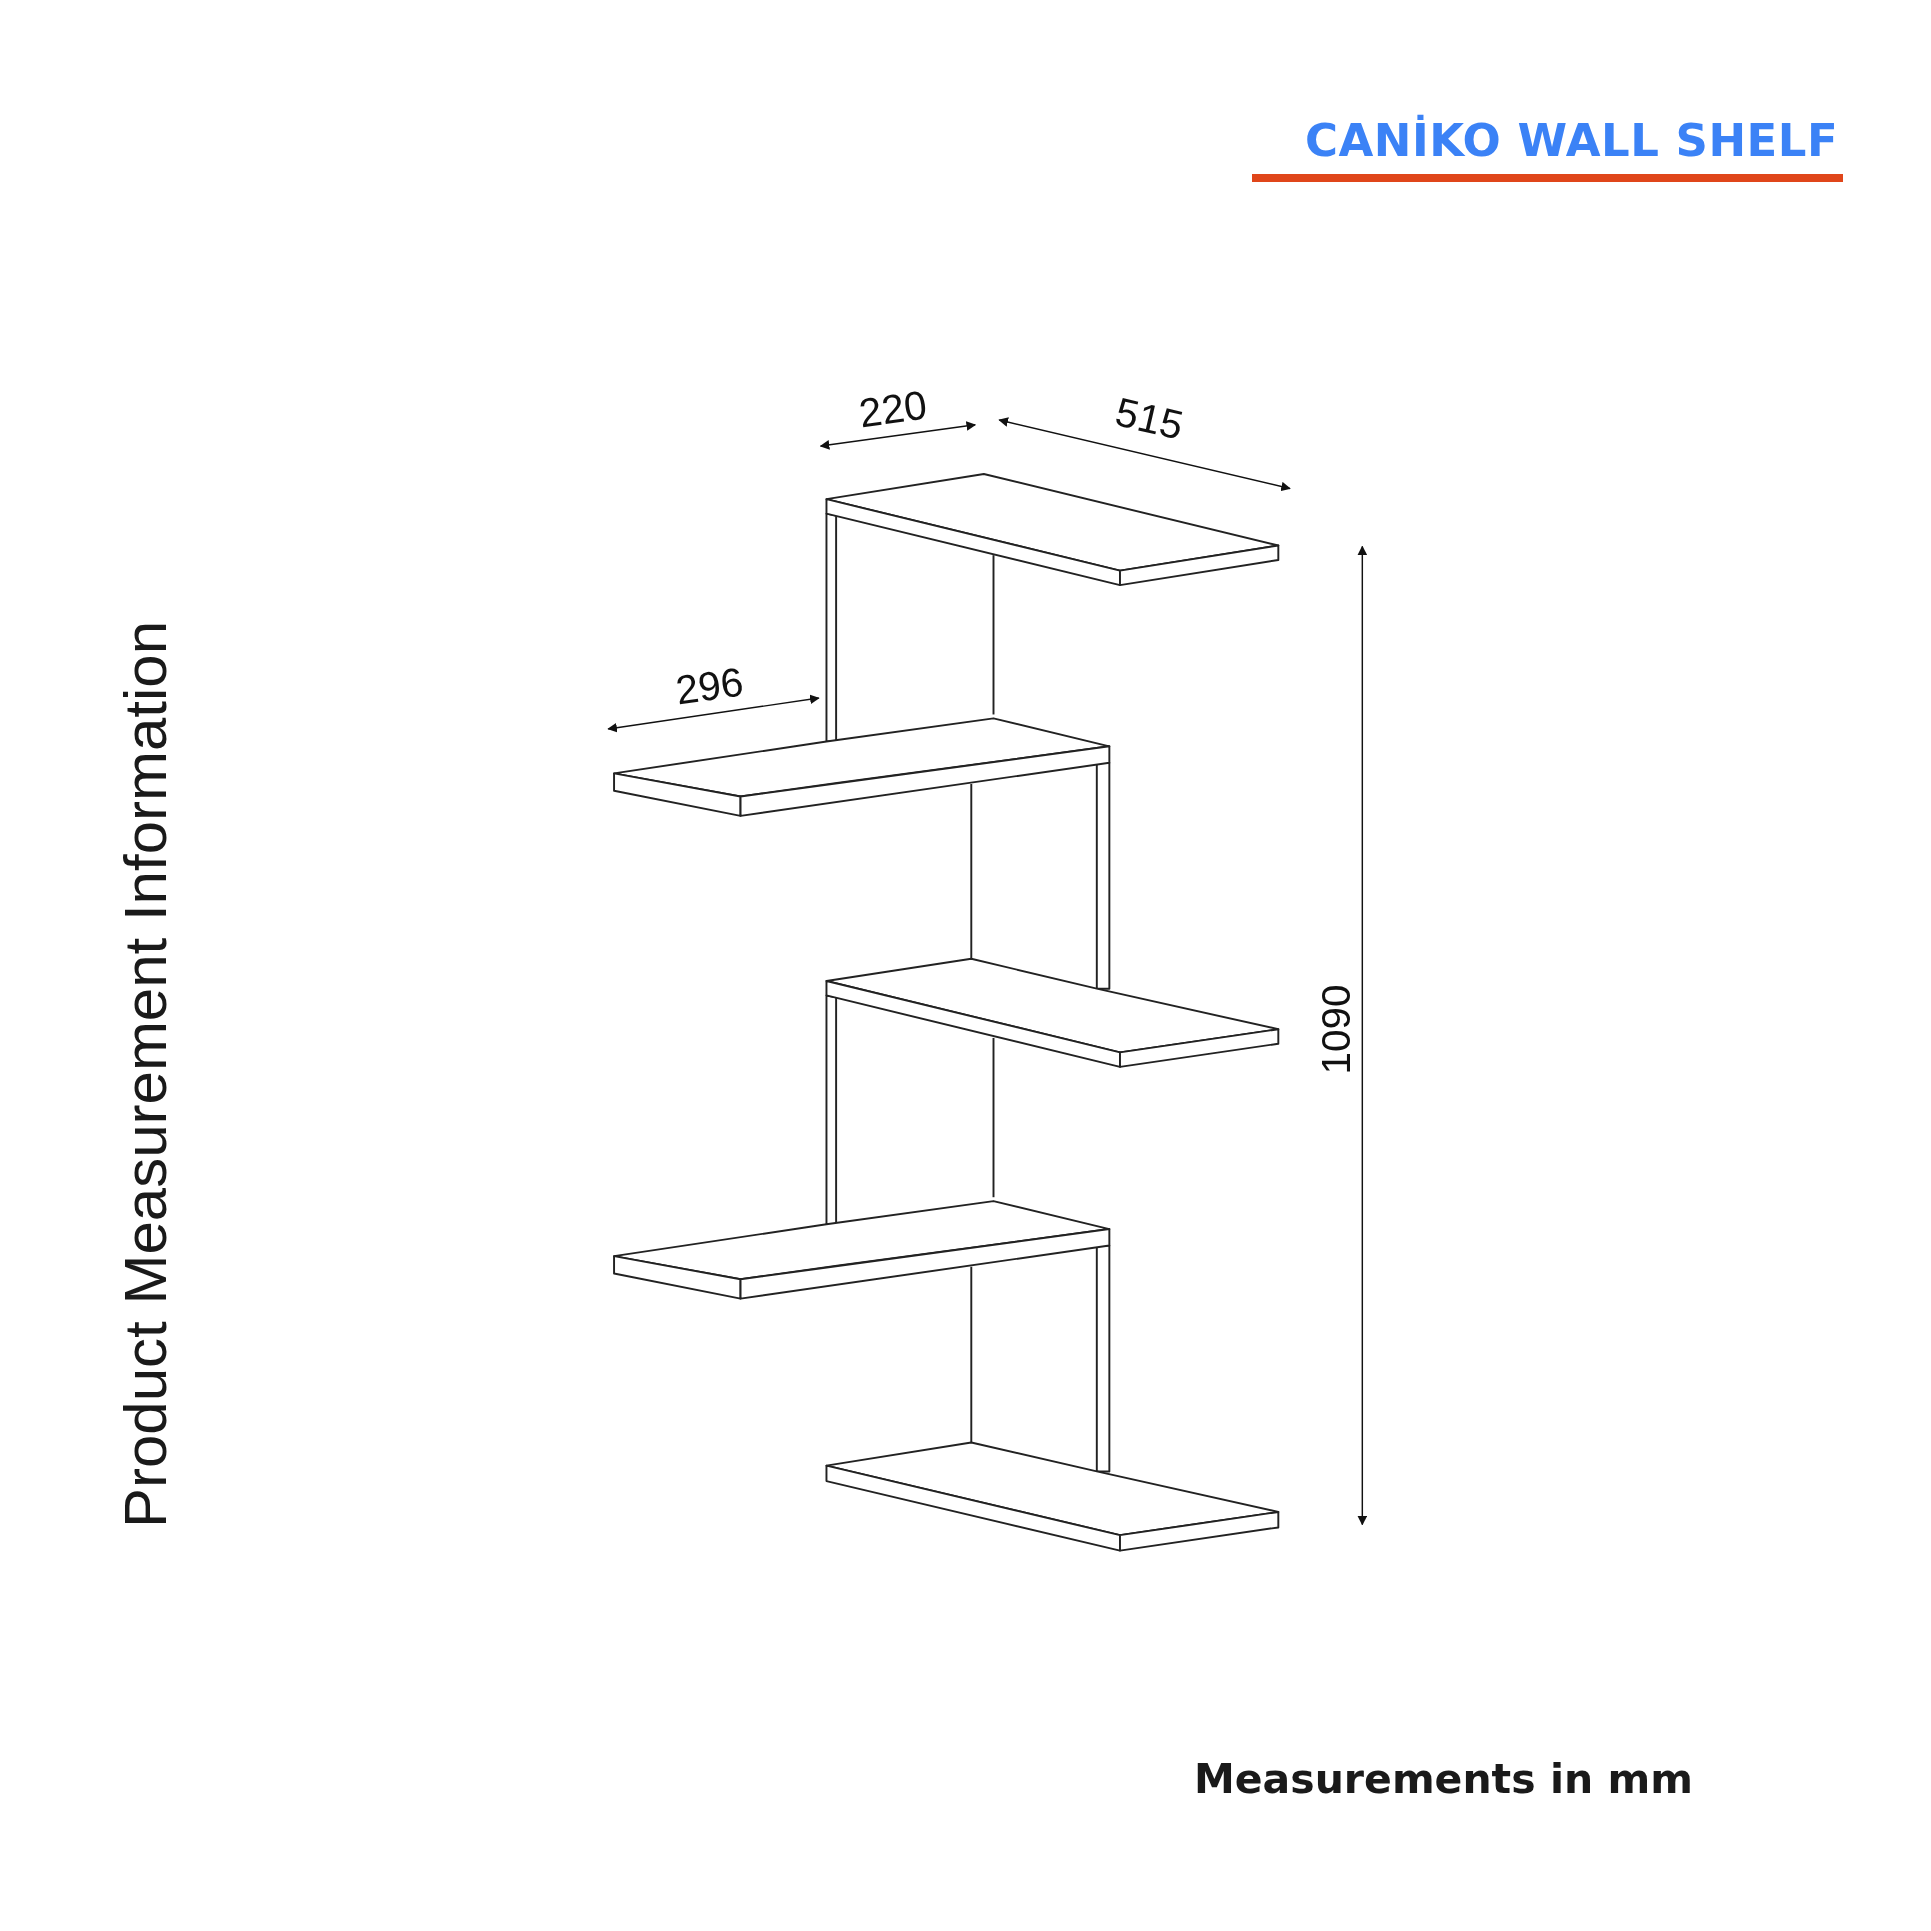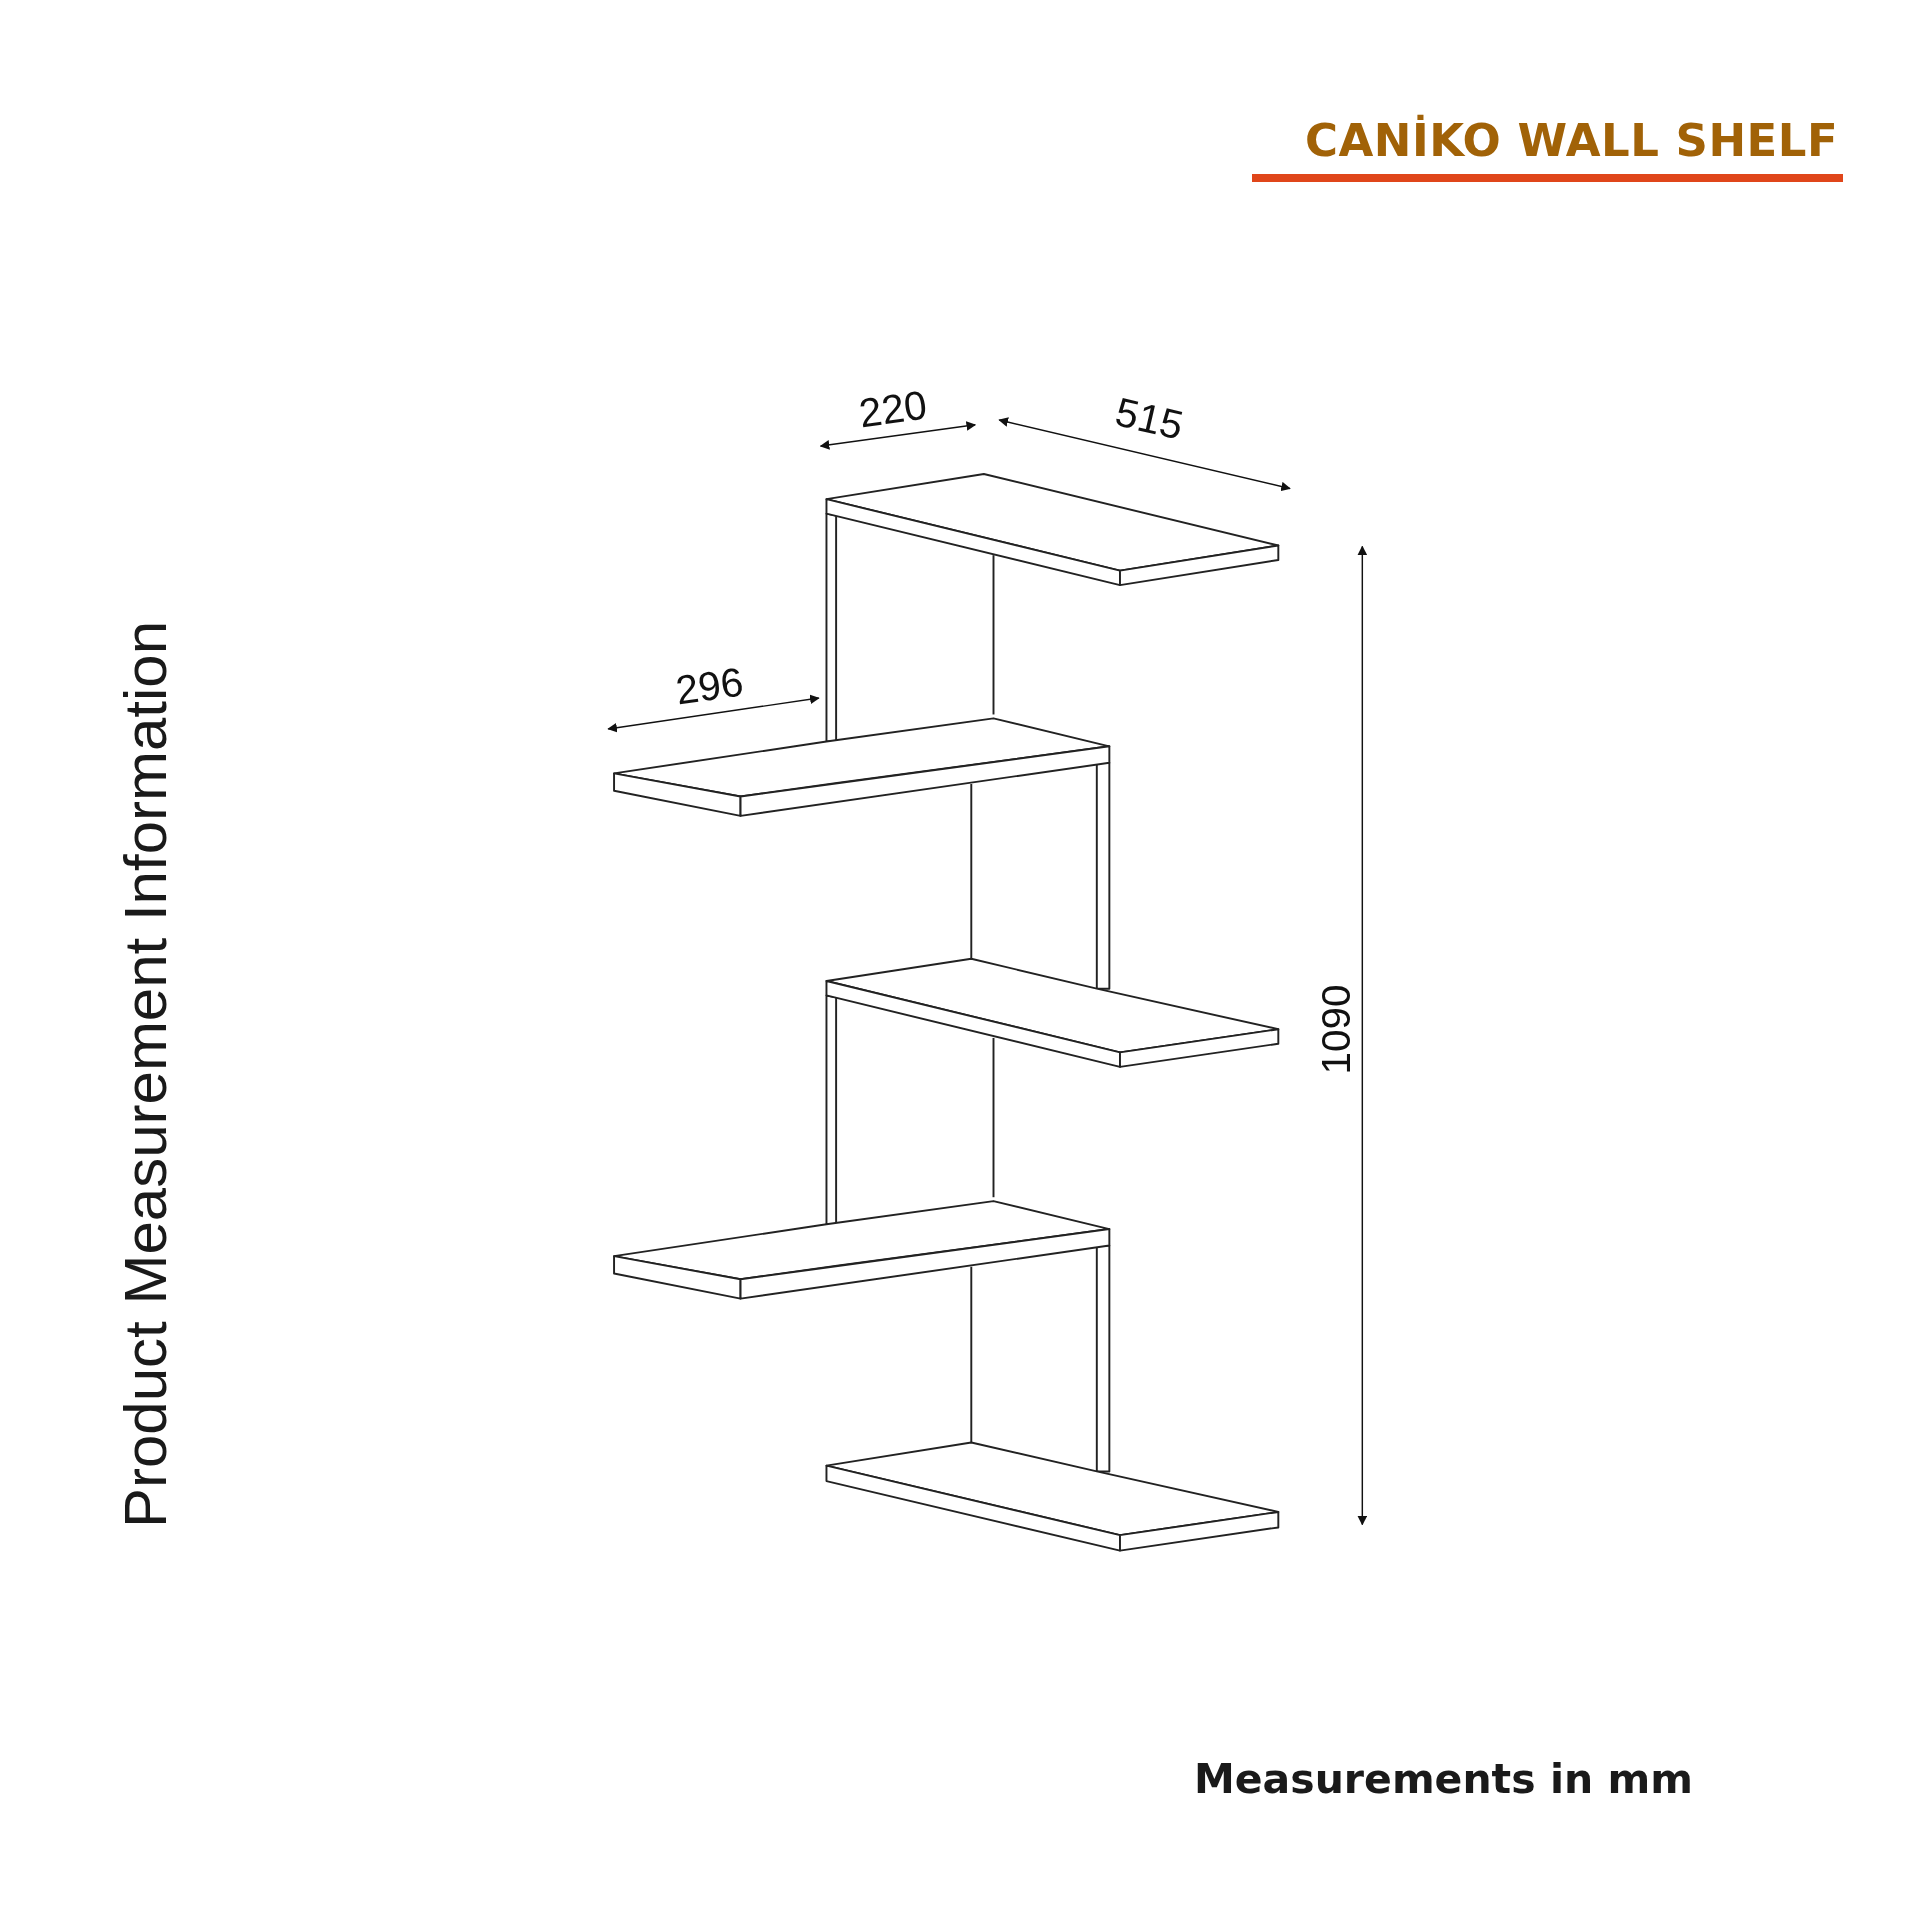--- a/index.html
+++ b/index.html
@@ -1,20 +1,20 @@
 <!DOCTYPE html>
 <html><head>
 <meta charset="utf-8">
 <style>
   html, body { margin:0; padding:0; background:#ffffff; }
   body { width:1931px; height:1931px; position:relative; overflow:hidden; }
   .title {
     position:absolute; left:1305px; top:114px;
     font-family:"DejaVu Sans", sans-serif; font-weight:bold;
-    font-size:45px; color:#a16207; letter-spacing:0.5px; white-space:nowrap;
+    font-size:45px; color:#3b82f6; letter-spacing:0.5px; white-space:nowrap;
   }
   .title-rule {
     position:absolute; left:1252px; top:174px; width:591px; height:7.7px;
     background:#e0461a;
   }
   .side-label {
     position:absolute; left:116px; top:1528px;
     transform-origin:0 0; transform:rotate(-90deg);
     font-family:"Liberation Sans", sans-serif; font-size:60px; color:#1a1a1a;
     white-space:nowrap; width:956px; line-height:1;

